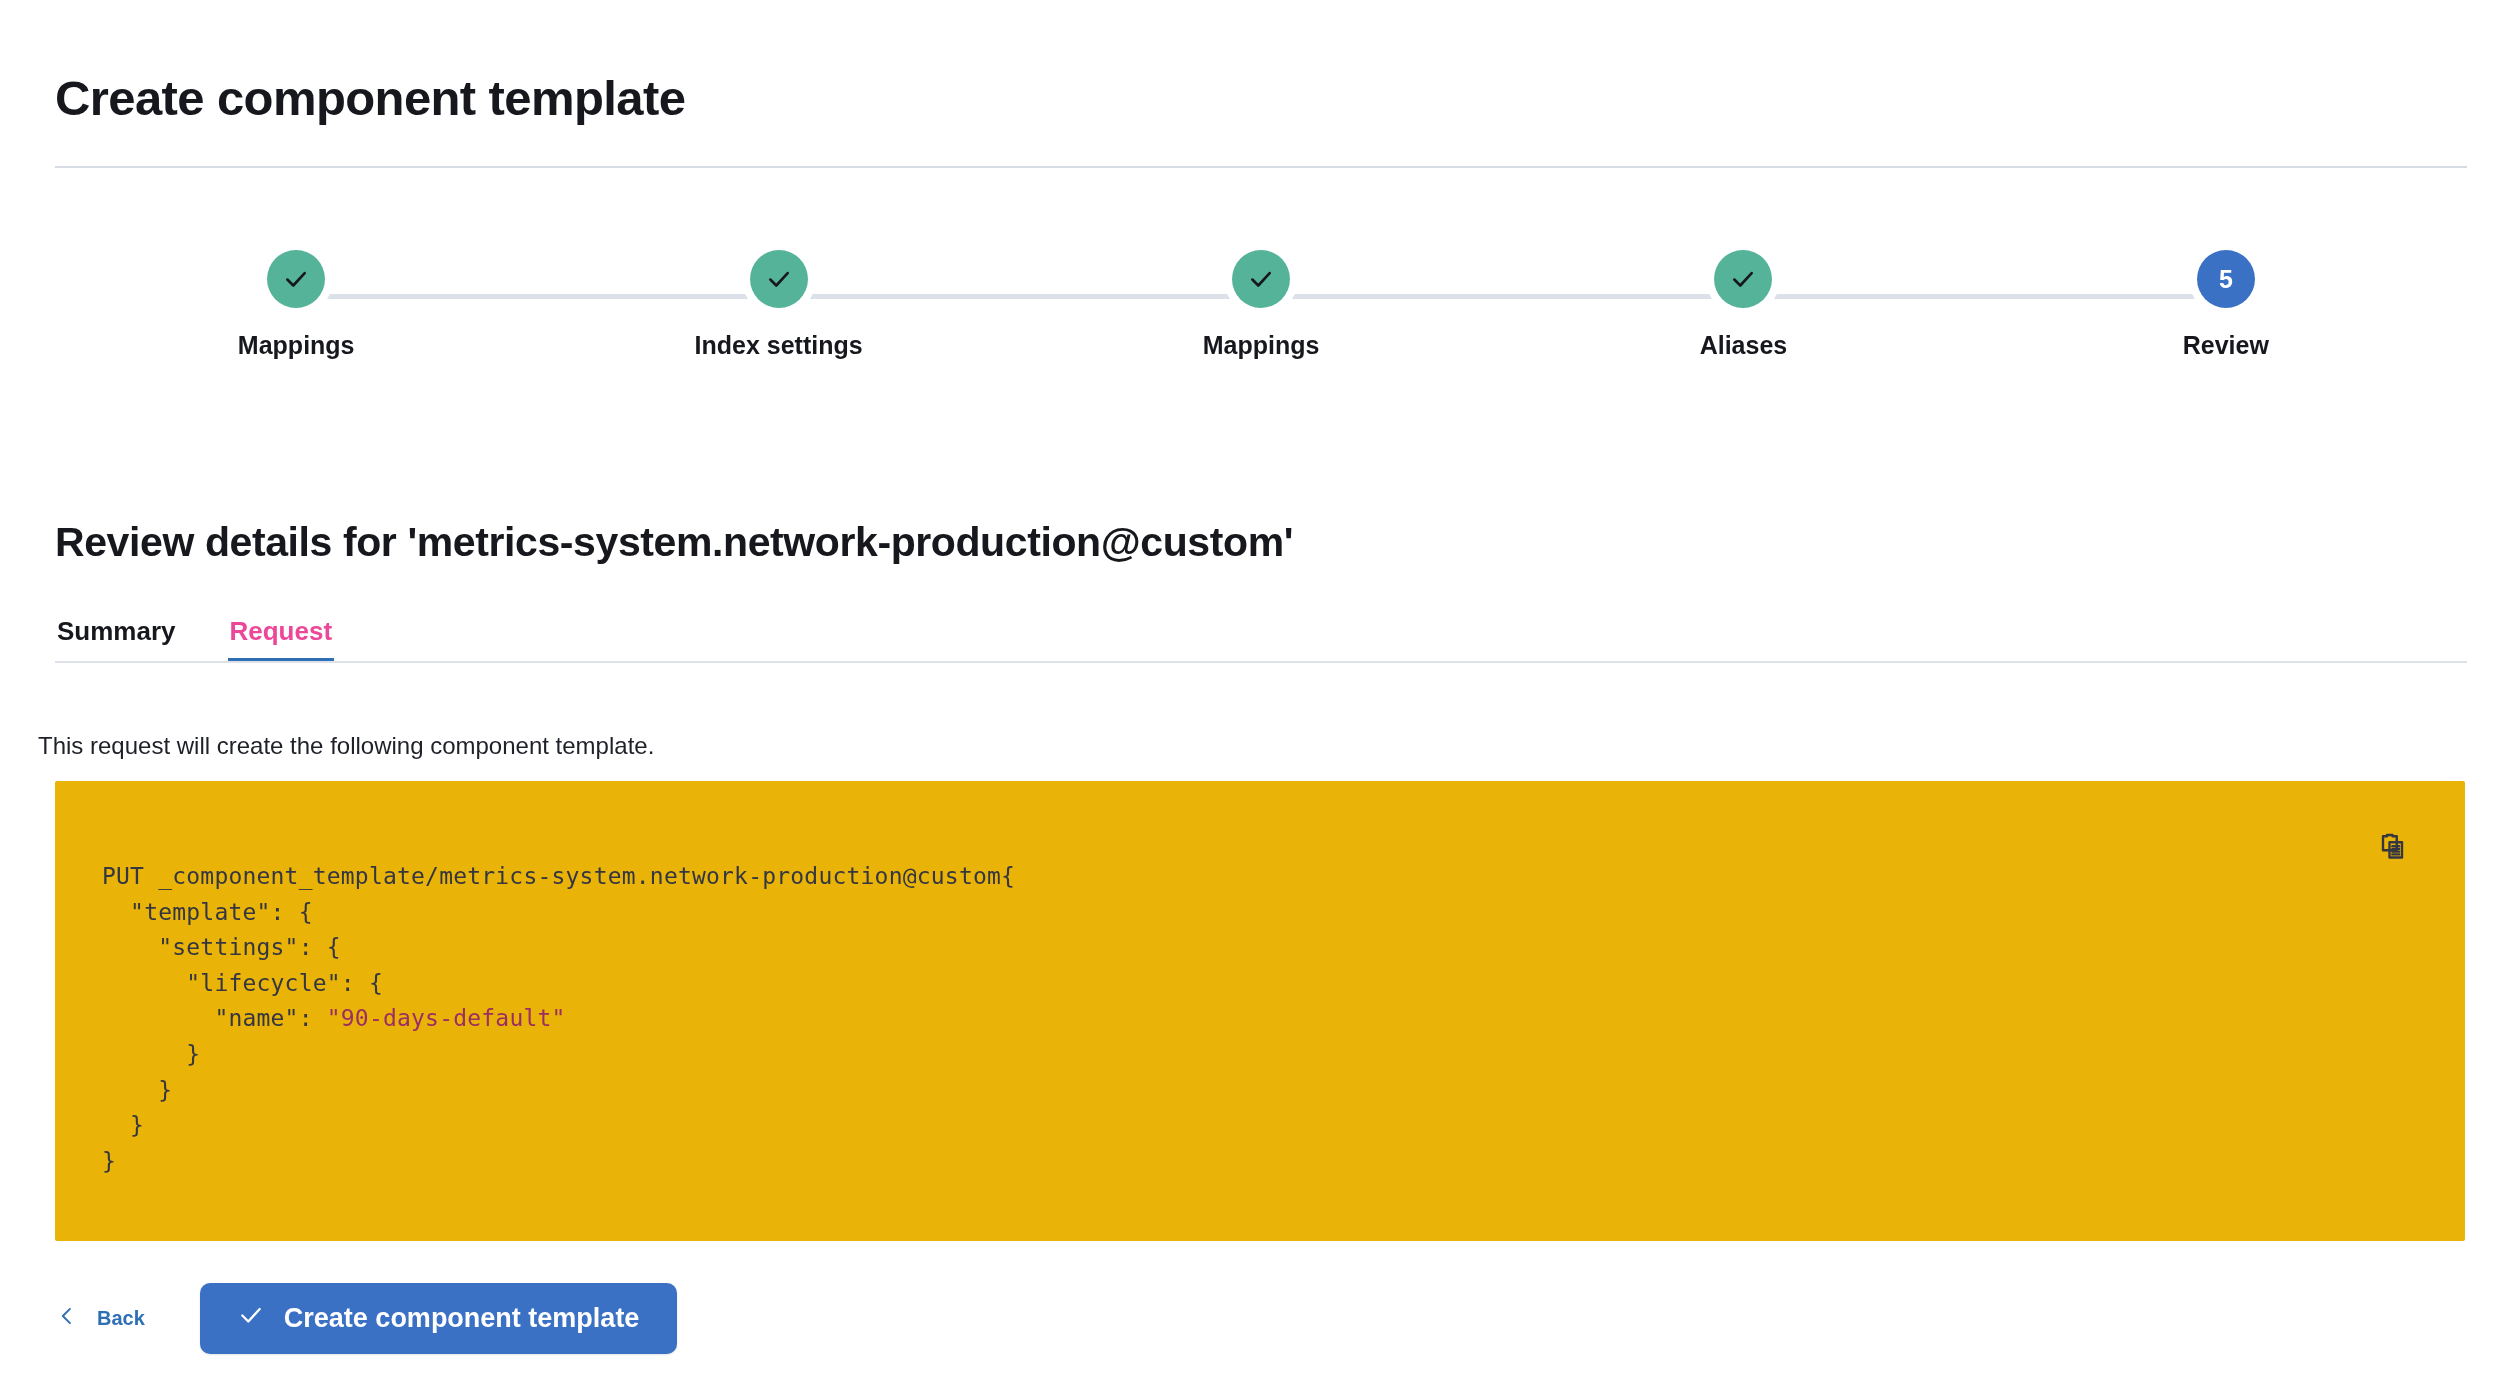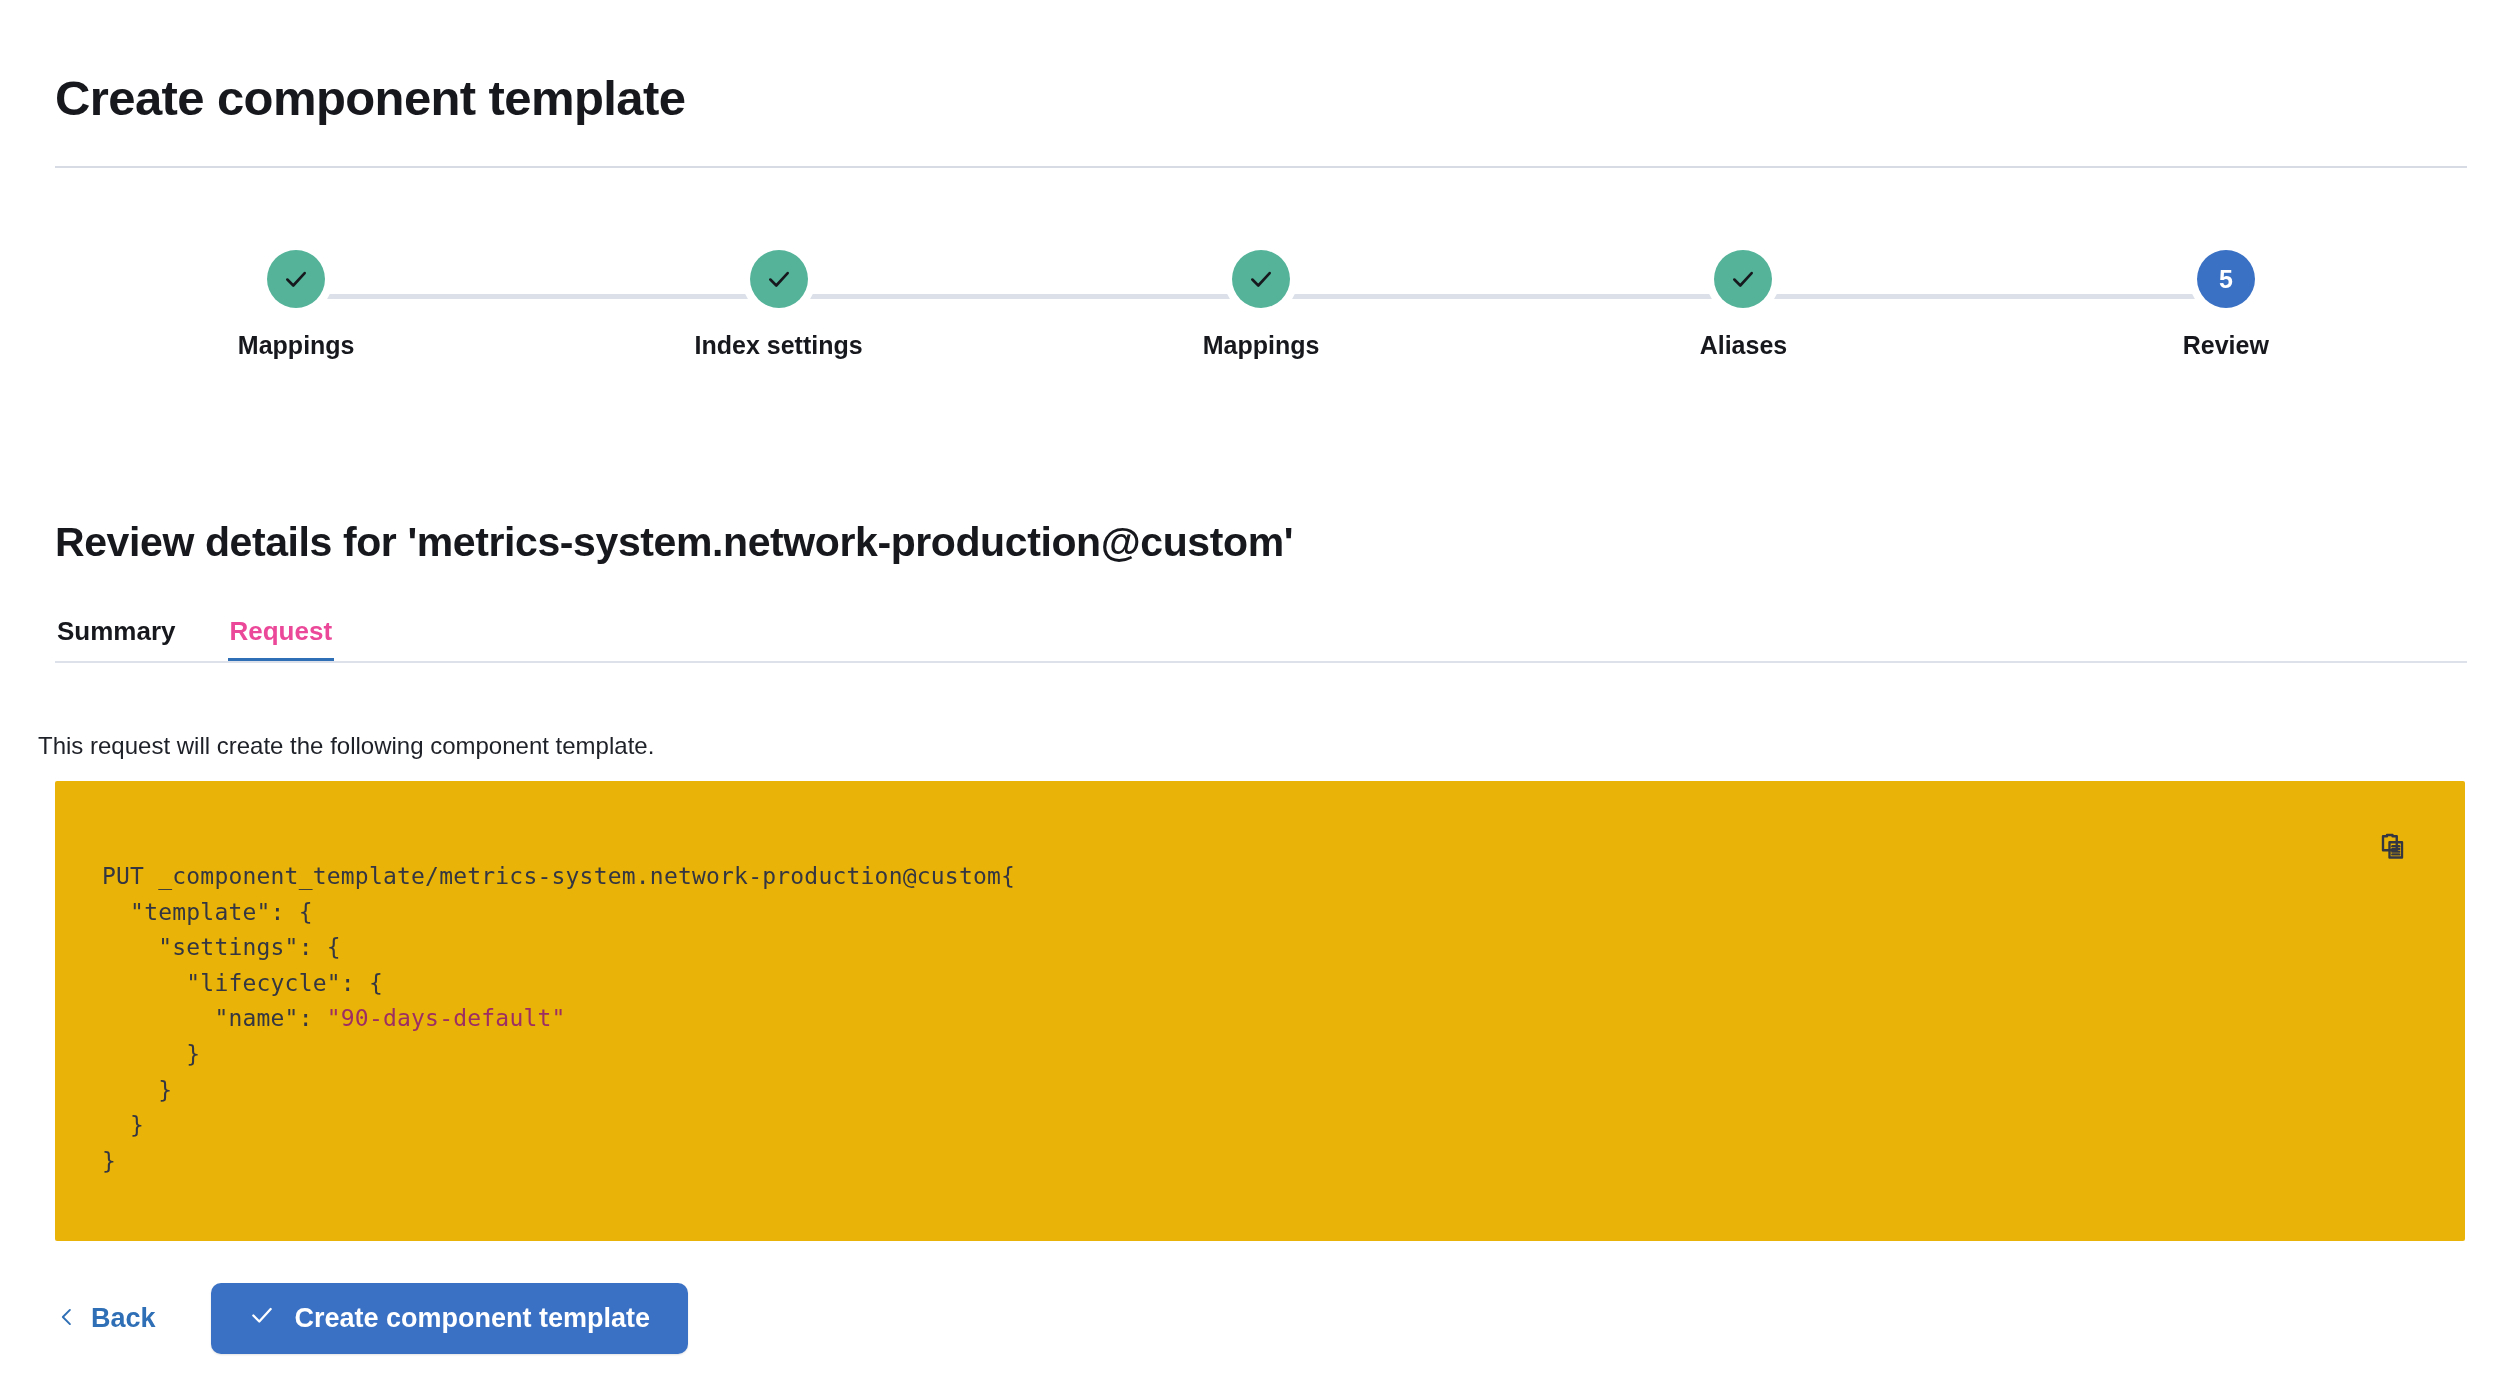--- a/index.html
+++ b/index.html
@@ -212,23 +212,23 @@
     position: absolute;
     left: 55px;
     top: 1283px;
     display: flex;
     align-items: center;
     gap: 53px;
   }
   .back-link {
     display: flex;
     align-items: center;
-    gap: 14px;
+    gap: 20px;
     color: #2f6fb5;
-    font-size: 27px;
+    font-size: 20px;
     font-weight: 600;
     text-decoration: none;
     cursor: pointer;
     background: none;
     border: none;
     padding: 4px 2px;
     font-family: "Liberation Sans", sans-serif;
   }
   .primary-button {
     display: flex;

